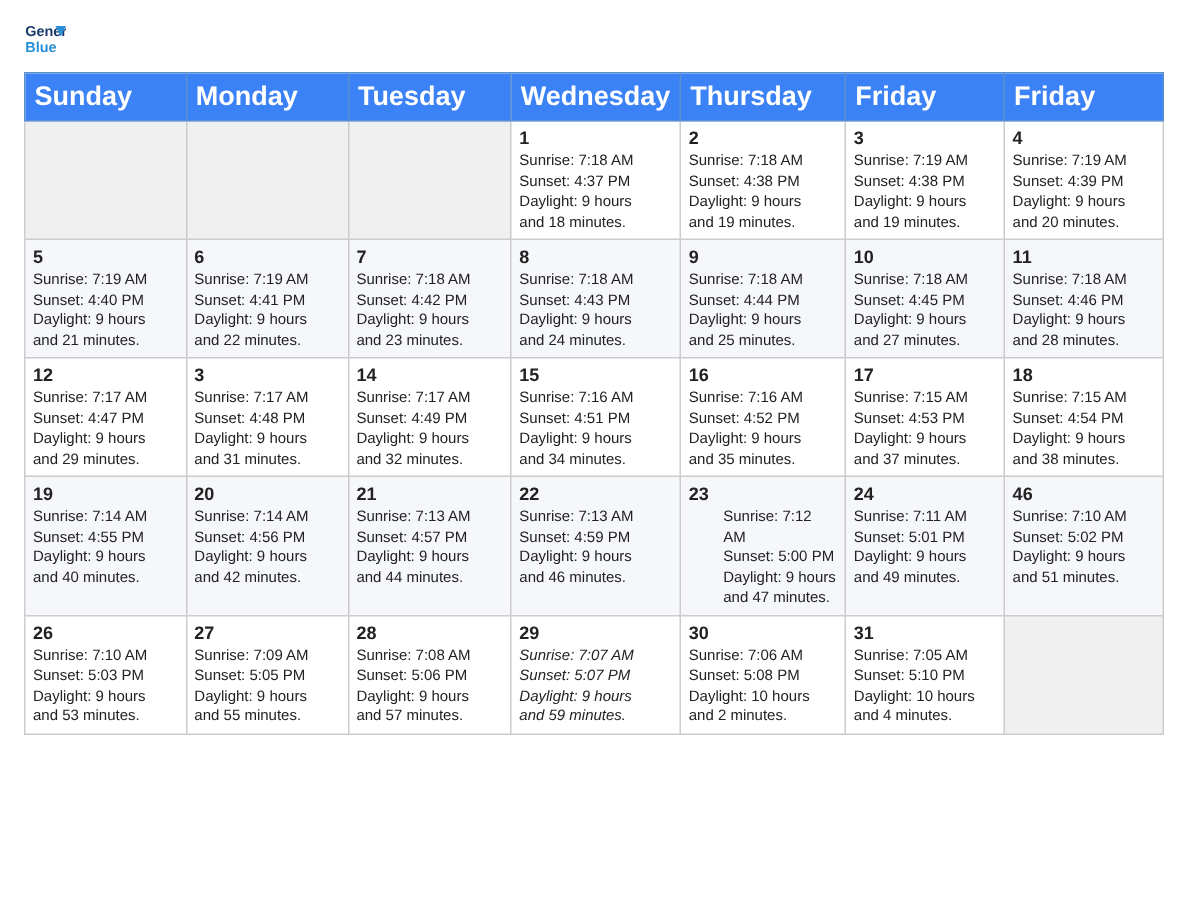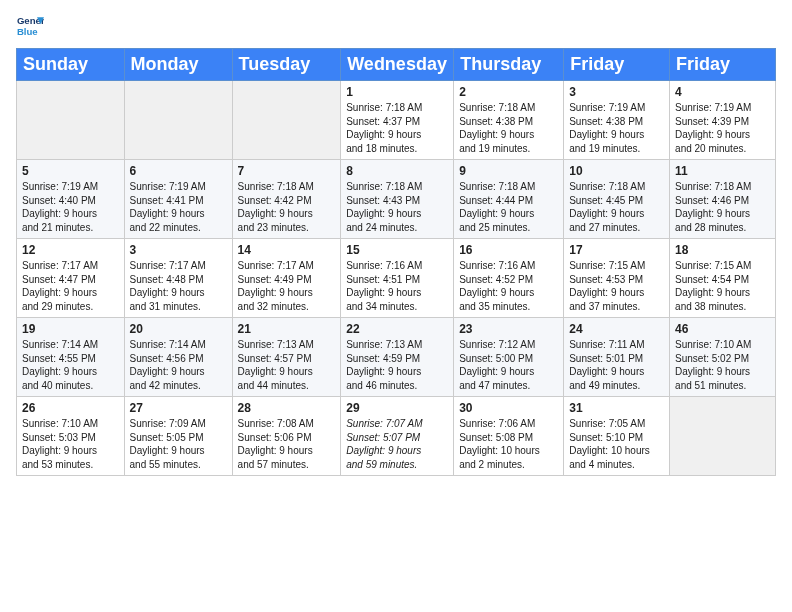--- a/index.html
+++ b/index.html
@@ -276,21 +276,21 @@
           </td>
           <td>
             <span class="day-num">22</span>
             <div class="day-info" style="white-space: pre-line;">Sunrise: 7:13 AM
 Sunset: 4:59 PM
 Daylight: 9 hours
 and 46 minutes.</div>
           </td>
           <td>
             <span class="day-num">23</span>
-            <div class="day-info" style="white-space: pre-line;">Sunrise: 7:12 AM
+            <div class="day-info" style="white-space: pre-line; margin-left: 23px;">Sunrise: 7:12 AM
 Sunset: 5:00 PM
 Daylight: 9 hours
 and 47 minutes.</div>
           </td>
           <td>
             <span class="day-num">24</span>
             <div class="day-info" style="white-space: pre-line;">Sunrise: 7:11 AM
 Sunset: 5:01 PM
 Daylight: 9 hours
 and 49 minutes.</div>

